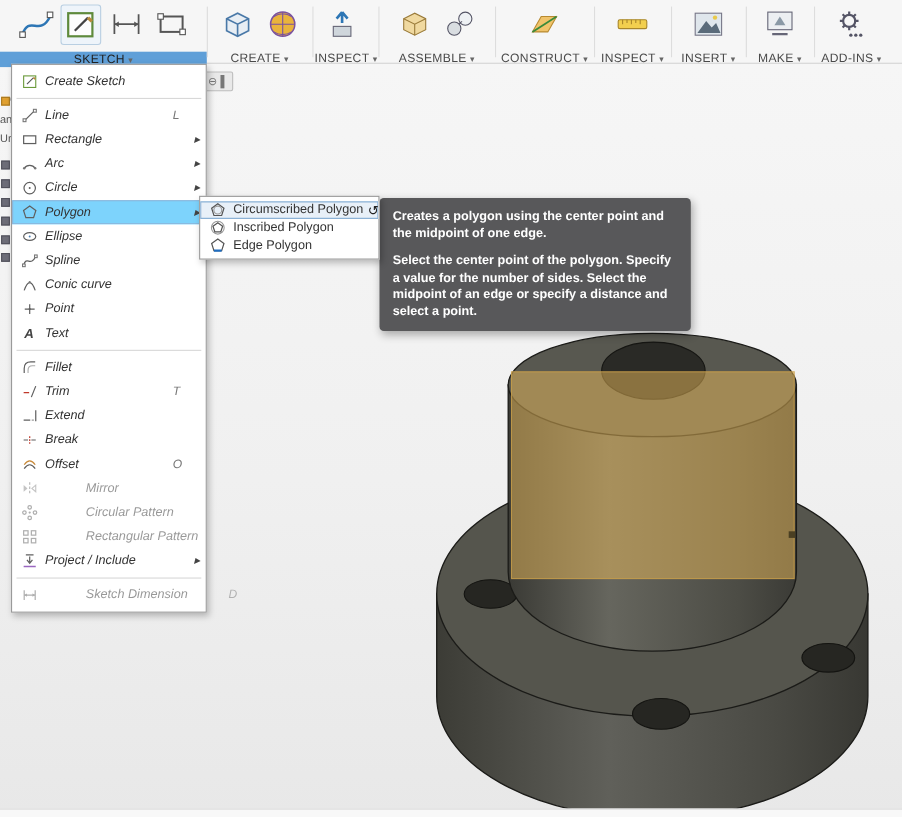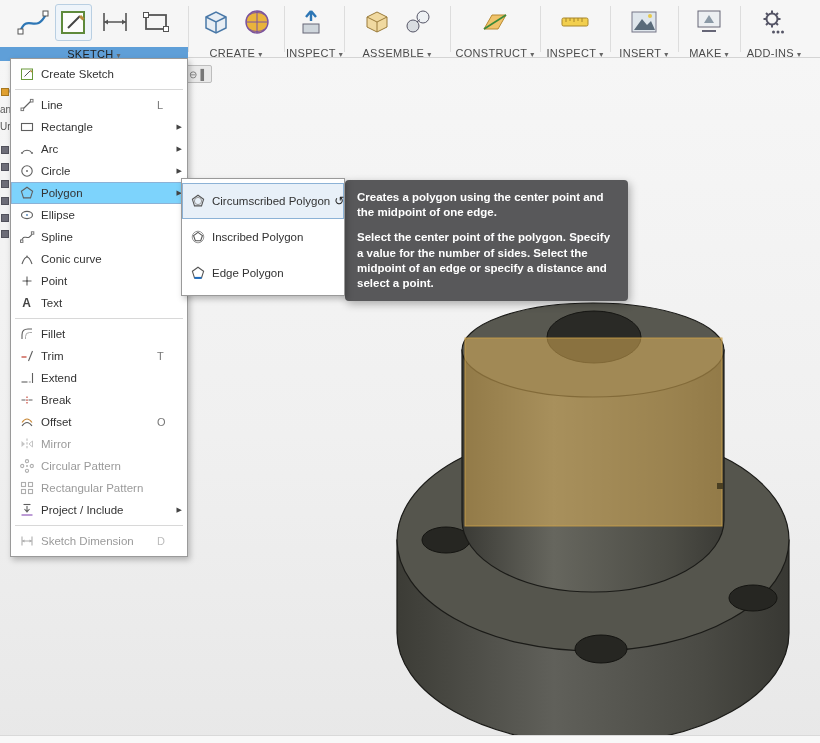--- a/index.html
+++ b/index.html
@@ -32,36 +32,36 @@
     display:flex; gap:3px; align-items:center; height:18px; }
 
   
   .browser-strip { position:absolute; left:0; top:58px; width:11px; height:200px; overflow:hidden; z-index:5; }
   .bfrag { position:absolute; left:0; font-size:10px; color:#555; white-space:nowrap; }
   .bicon { position:absolute; left:1px; width:8px; height:8px; background:#6d6d78; border:1px solid #52525c; }
   .bicon.orange { background:#e0a030; border-color:#a87820; }
 
   
   .menu { position:absolute; left:10px; top:58px; width:178px; background:#fff;
-    border:1px solid #9a9a9a; box-shadow:2px 3px 6px rgba(0,0,0,.25); z-index:22; padding:4px 0; }
+    border:1px solid #9a9a9a; box-shadow:2px 3px 6px rgba(0,0,0,.25); z-index:22; padding:4px 0;font-style:italic; }
   .mi { display:flex; align-items:center; height:22px; padding:0 5px 0 7px; cursor:default; }
   .mi.hl { background:#7dd3fc; box-shadow:inset 0 0 0 1px #8cb2d6; }
-  .mi.dis { opacity:.5; }
+  .mi.dis { opacity:.5;gap:37px; }
   .mic { flex:0 0 17px; width:17px; height:16px; margin-right:6px; display:flex; align-items:center; justify-content:center; }
   .mic svg { width:16px; height:16px; }
   .mil { flex:1; font-size:11.5px; color:#333; white-space:nowrap; }
   .mis { width:16px; font-size:11px; color:#777; }
   .mia { width:9px; font-size:7px; color:#444; text-align:right; }
   .msep { height:1px; background:#d8d8d8; margin:4px 4px; }
   .texticon { font-size:12px; font-weight:bold; color:#444; }
 
   
   .submenu { position:absolute; left:181px; top:178px; width:164px; background:#fff;
     border:1px solid #9a9a9a; box-shadow:2px 3px 6px rgba(0,0,0,.25); z-index:23; padding:4px 0; }
-  .smi { display:flex; align-items:center; height:36px; padding:0 6px 0 7px; }
+  .smi { display:flex; align-items:center; height:16px; padding:0 6px 0 7px; }
   .smi.hl { background:#e8f0f8; box-shadow:inset 0 0 0 1px #8cb2d6; }
   .smi .mil { font-size:11.5px; }
   .smi .cursor { font-size:12px; color:#222; margin-left:4px; }
 
   
   .tooltip { position:absolute; left:345px; top:180px; width:283px; background:#58585a;
     color:#fff; border-radius:4px; padding:10px 12px; z-index:21;
     font-size:11.5px; font-weight:bold; line-height:1.32; box-shadow:2px 3px 8px rgba(0,0,0,.3); }
   .tooltip p + p { margin-top:10px; }
 </style>

